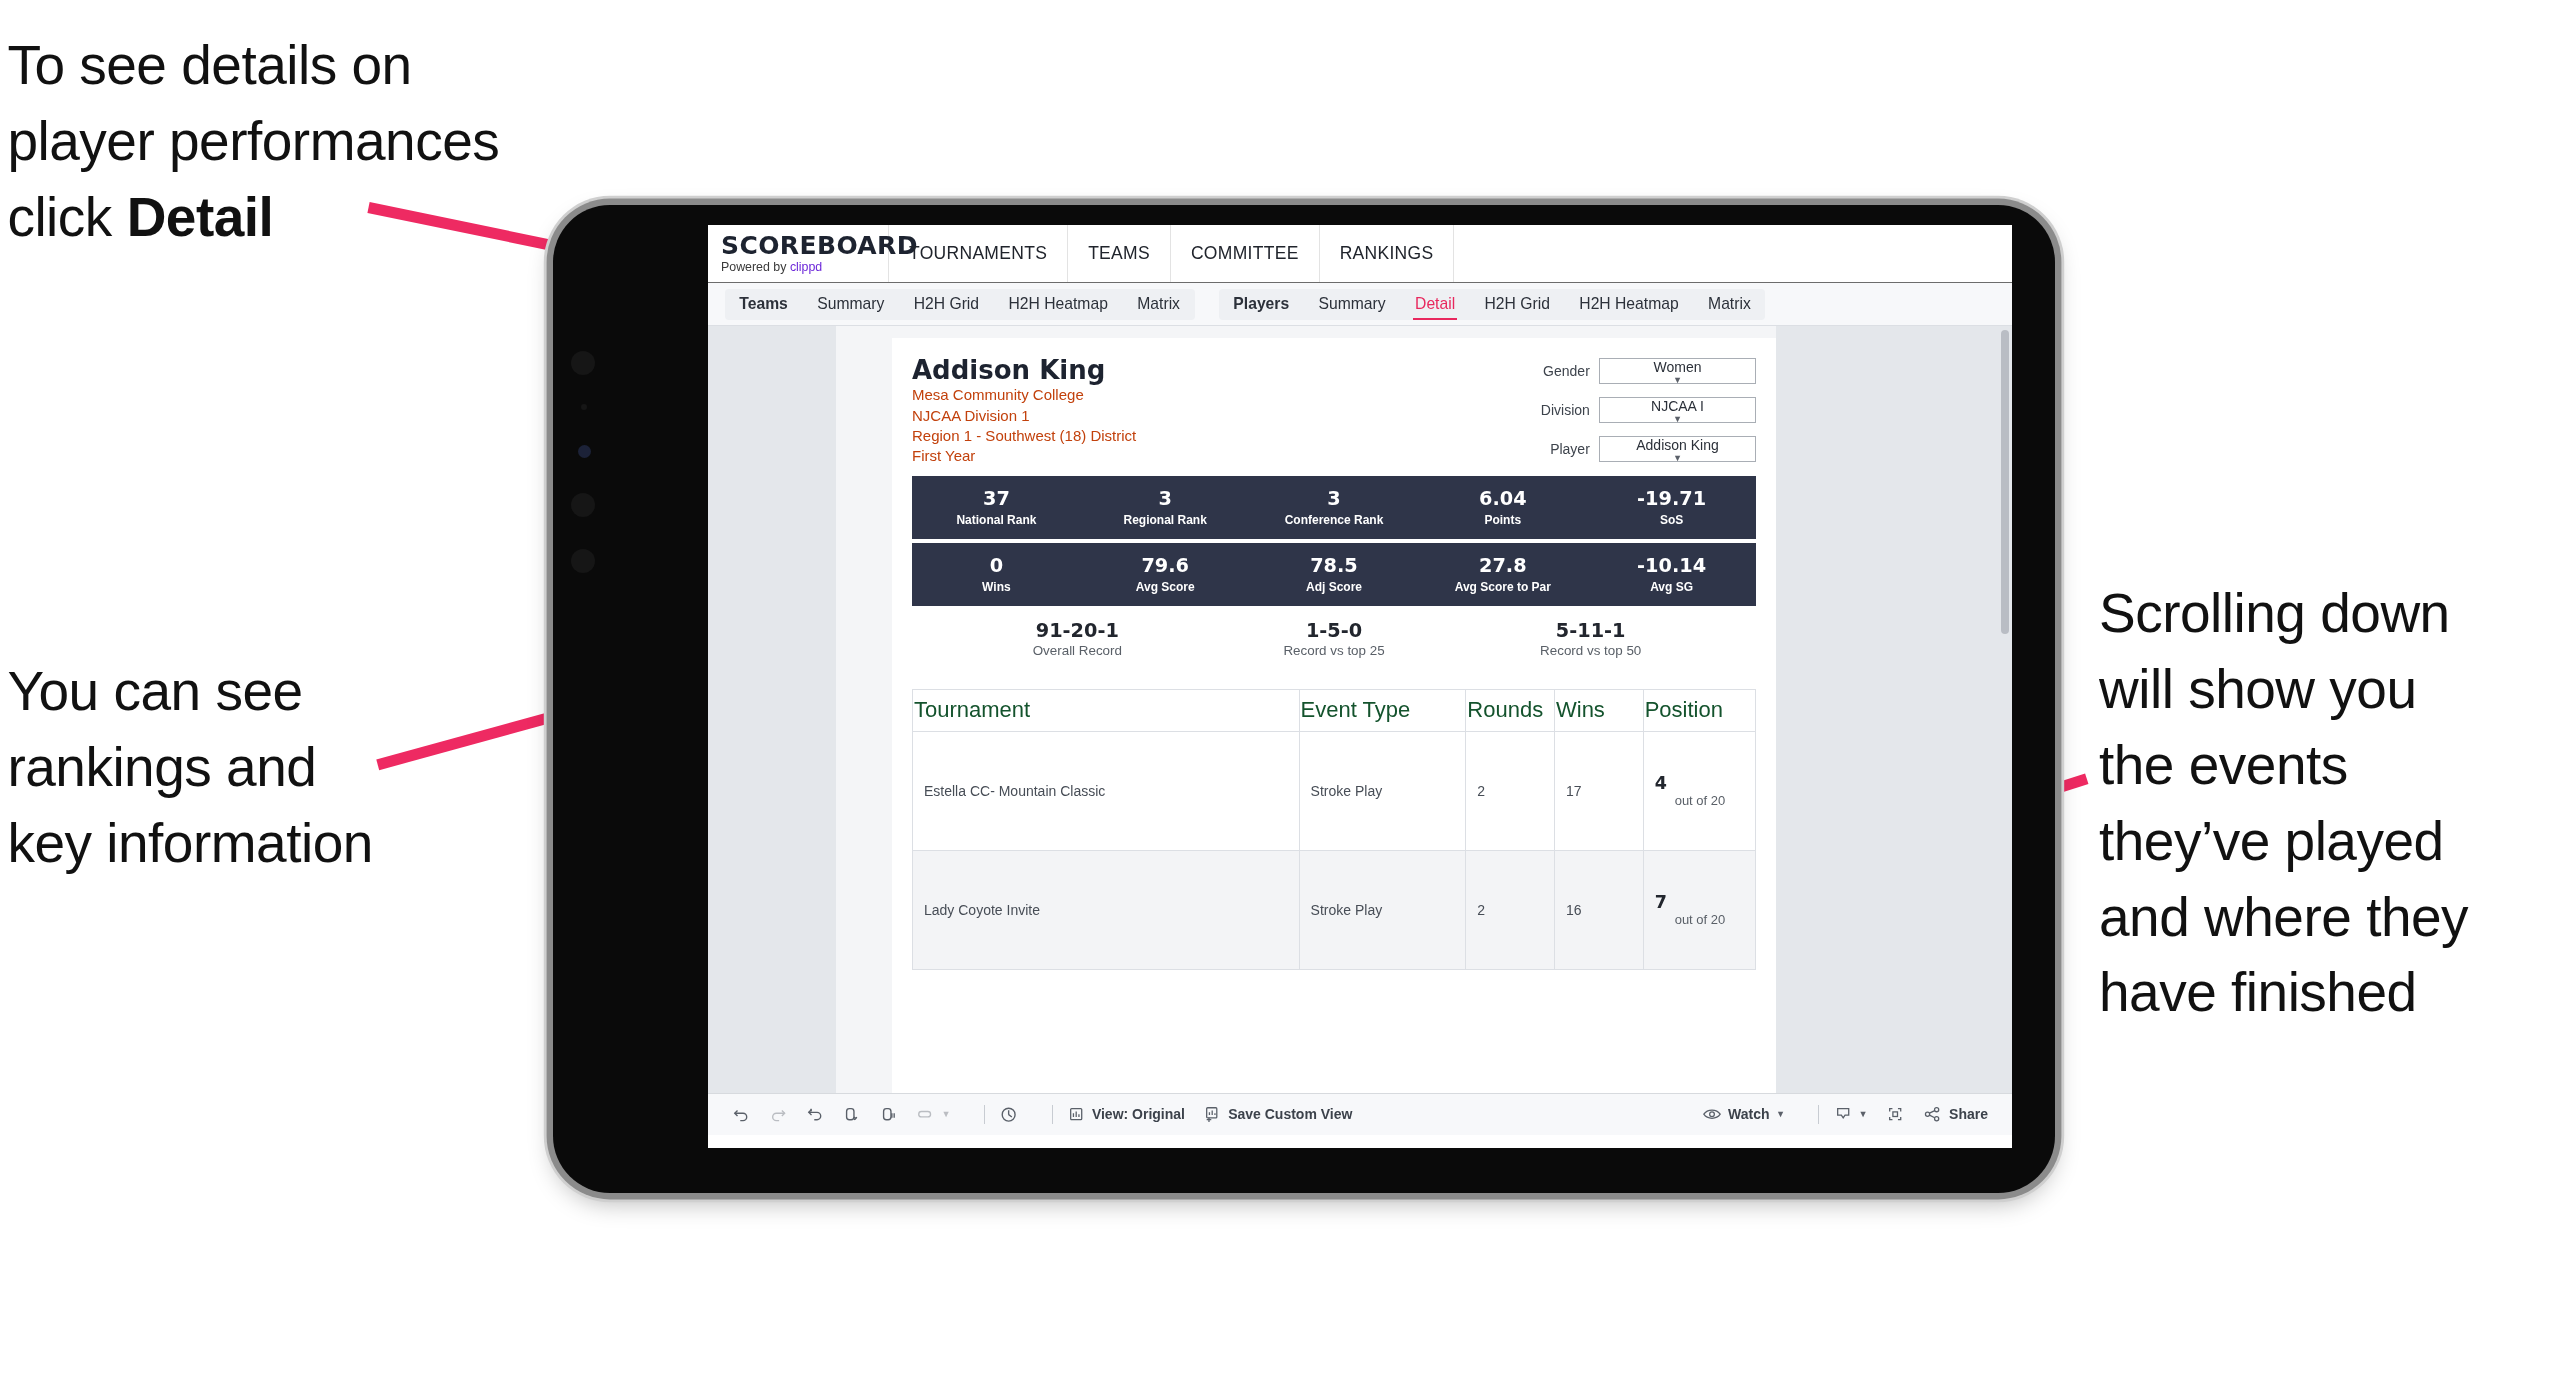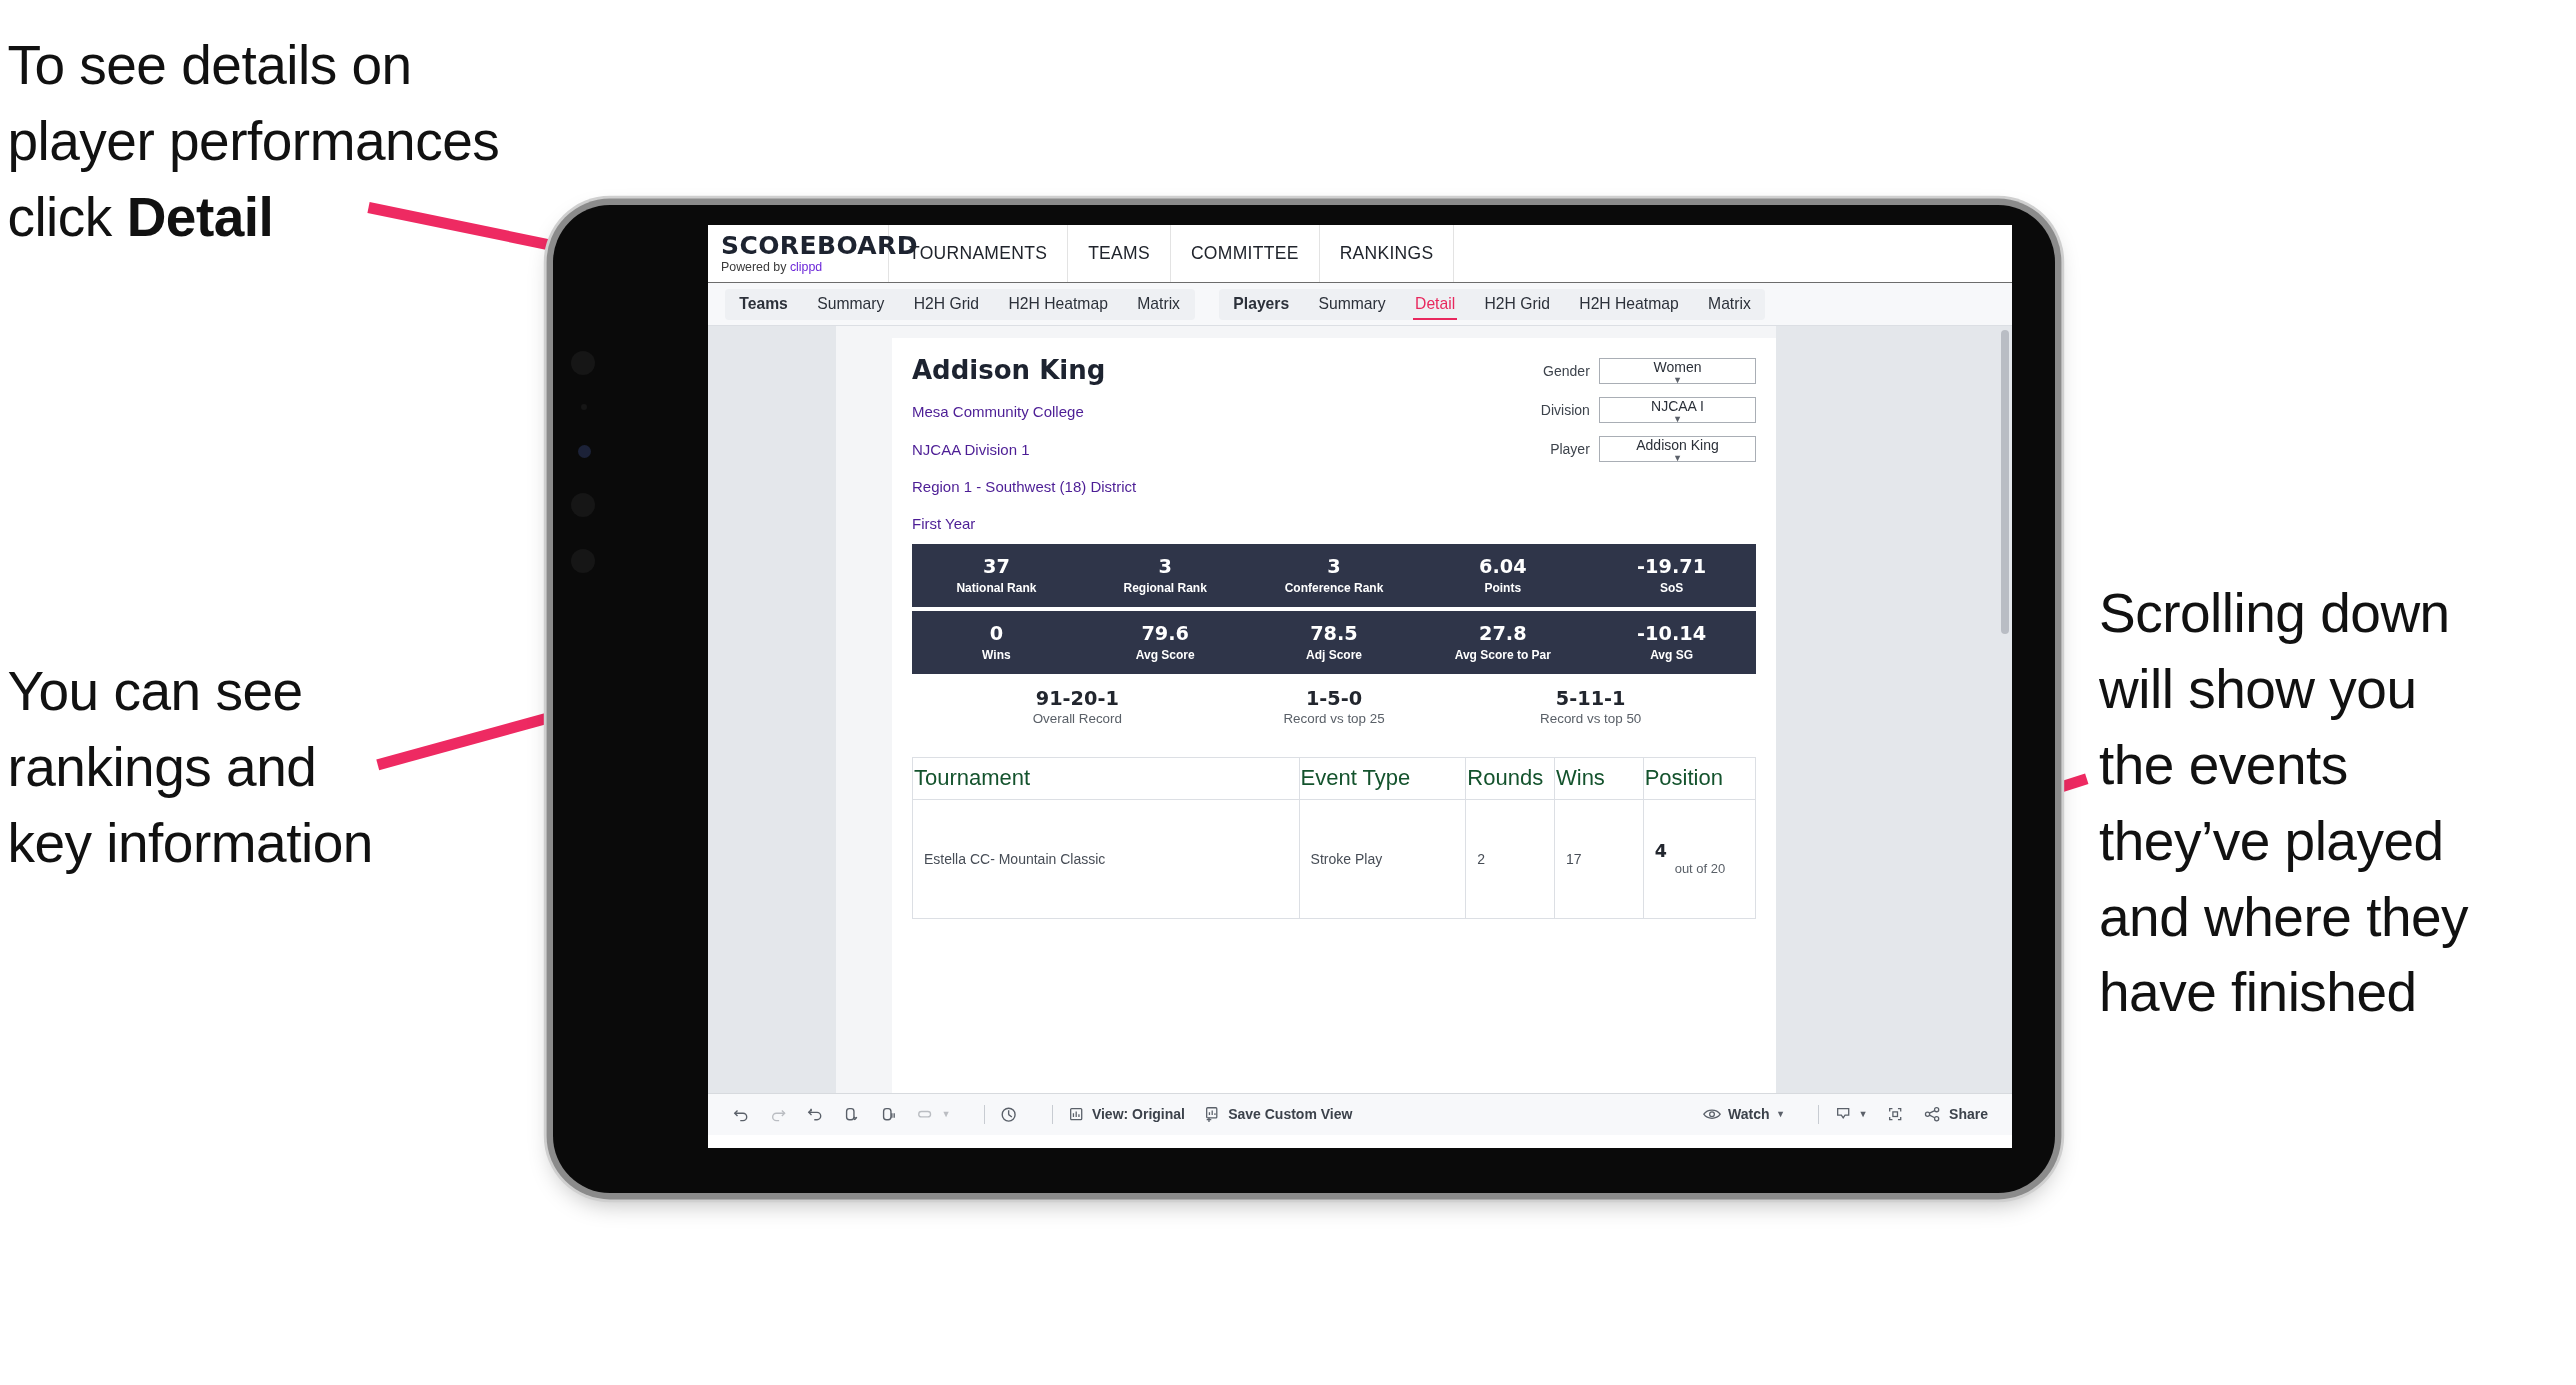--- a/index.html
+++ b/index.html
@@ -118,21 +118,21 @@
     background:#f4f5f7;
   }
   #card{
     position:absolute;left:56px;top:12px;width:884px;
     background:#ffffff;height:100%;
   }
   #card-inner{padding:16.6px 20px 0 20px;}
 
   
   #pname{font-family:"DejaVu Sans",sans-serif;font-weight:700;font-size:26px;color:#1d2330;line-height:1.18;}
-  .pmeta{font-size:15px;color:#4c1d95;line-height:1.36;margin-top:17px;}
+  .pmeta{font-size:15px;color:#c2410c;line-height:1.36;}
 
   
   #filters{position:absolute;right:20px;top:20px;width:244px;}
   .filter-row{display:flex;align-items:center;justify-content:flex-end;margin-bottom:13px;}
   .filter-label{font-size:14px;color:#3d434c;margin-right:9.2px;}
   .filter-select{
     width:157px;height:26px;border:0.9px solid #a9aeb5;background:#ffffff;
     display:flex;align-items:center;justify-content:space-between;
     padding:0 6.4px;box-sizing:border-box;font-size:14px;color:#2b3039;cursor:pointer;flex-direction:column;
   }
@@ -368,20 +368,30 @@
                   <tr>
                     <td>Estella CC- Mountain Classic</td>
                     <td>Stroke Play</td>
                     <td>2</td>
                     <td>17</td>
                     <td class="pos">
                       <div class="n">4</div>
                       <div class="o">out of 20</div>
                     </td>
                   </tr>
+                  <tr class="alt">
+                    <td>Lady Coyote Invite</td>
+                    <td>Stroke Play</td>
+                    <td>2</td>
+                    <td>16</td>
+                    <td class="pos">
+                      <div class="n">7</div>
+                      <div class="o">out of 20</div>
+                    </td>
+                  </tr>
                 </tbody>
               </table>
 
             </div>
           </div>
         </div>
         <div id="vscroll"></div>
       </div>
 
       <div id="toolbar">

